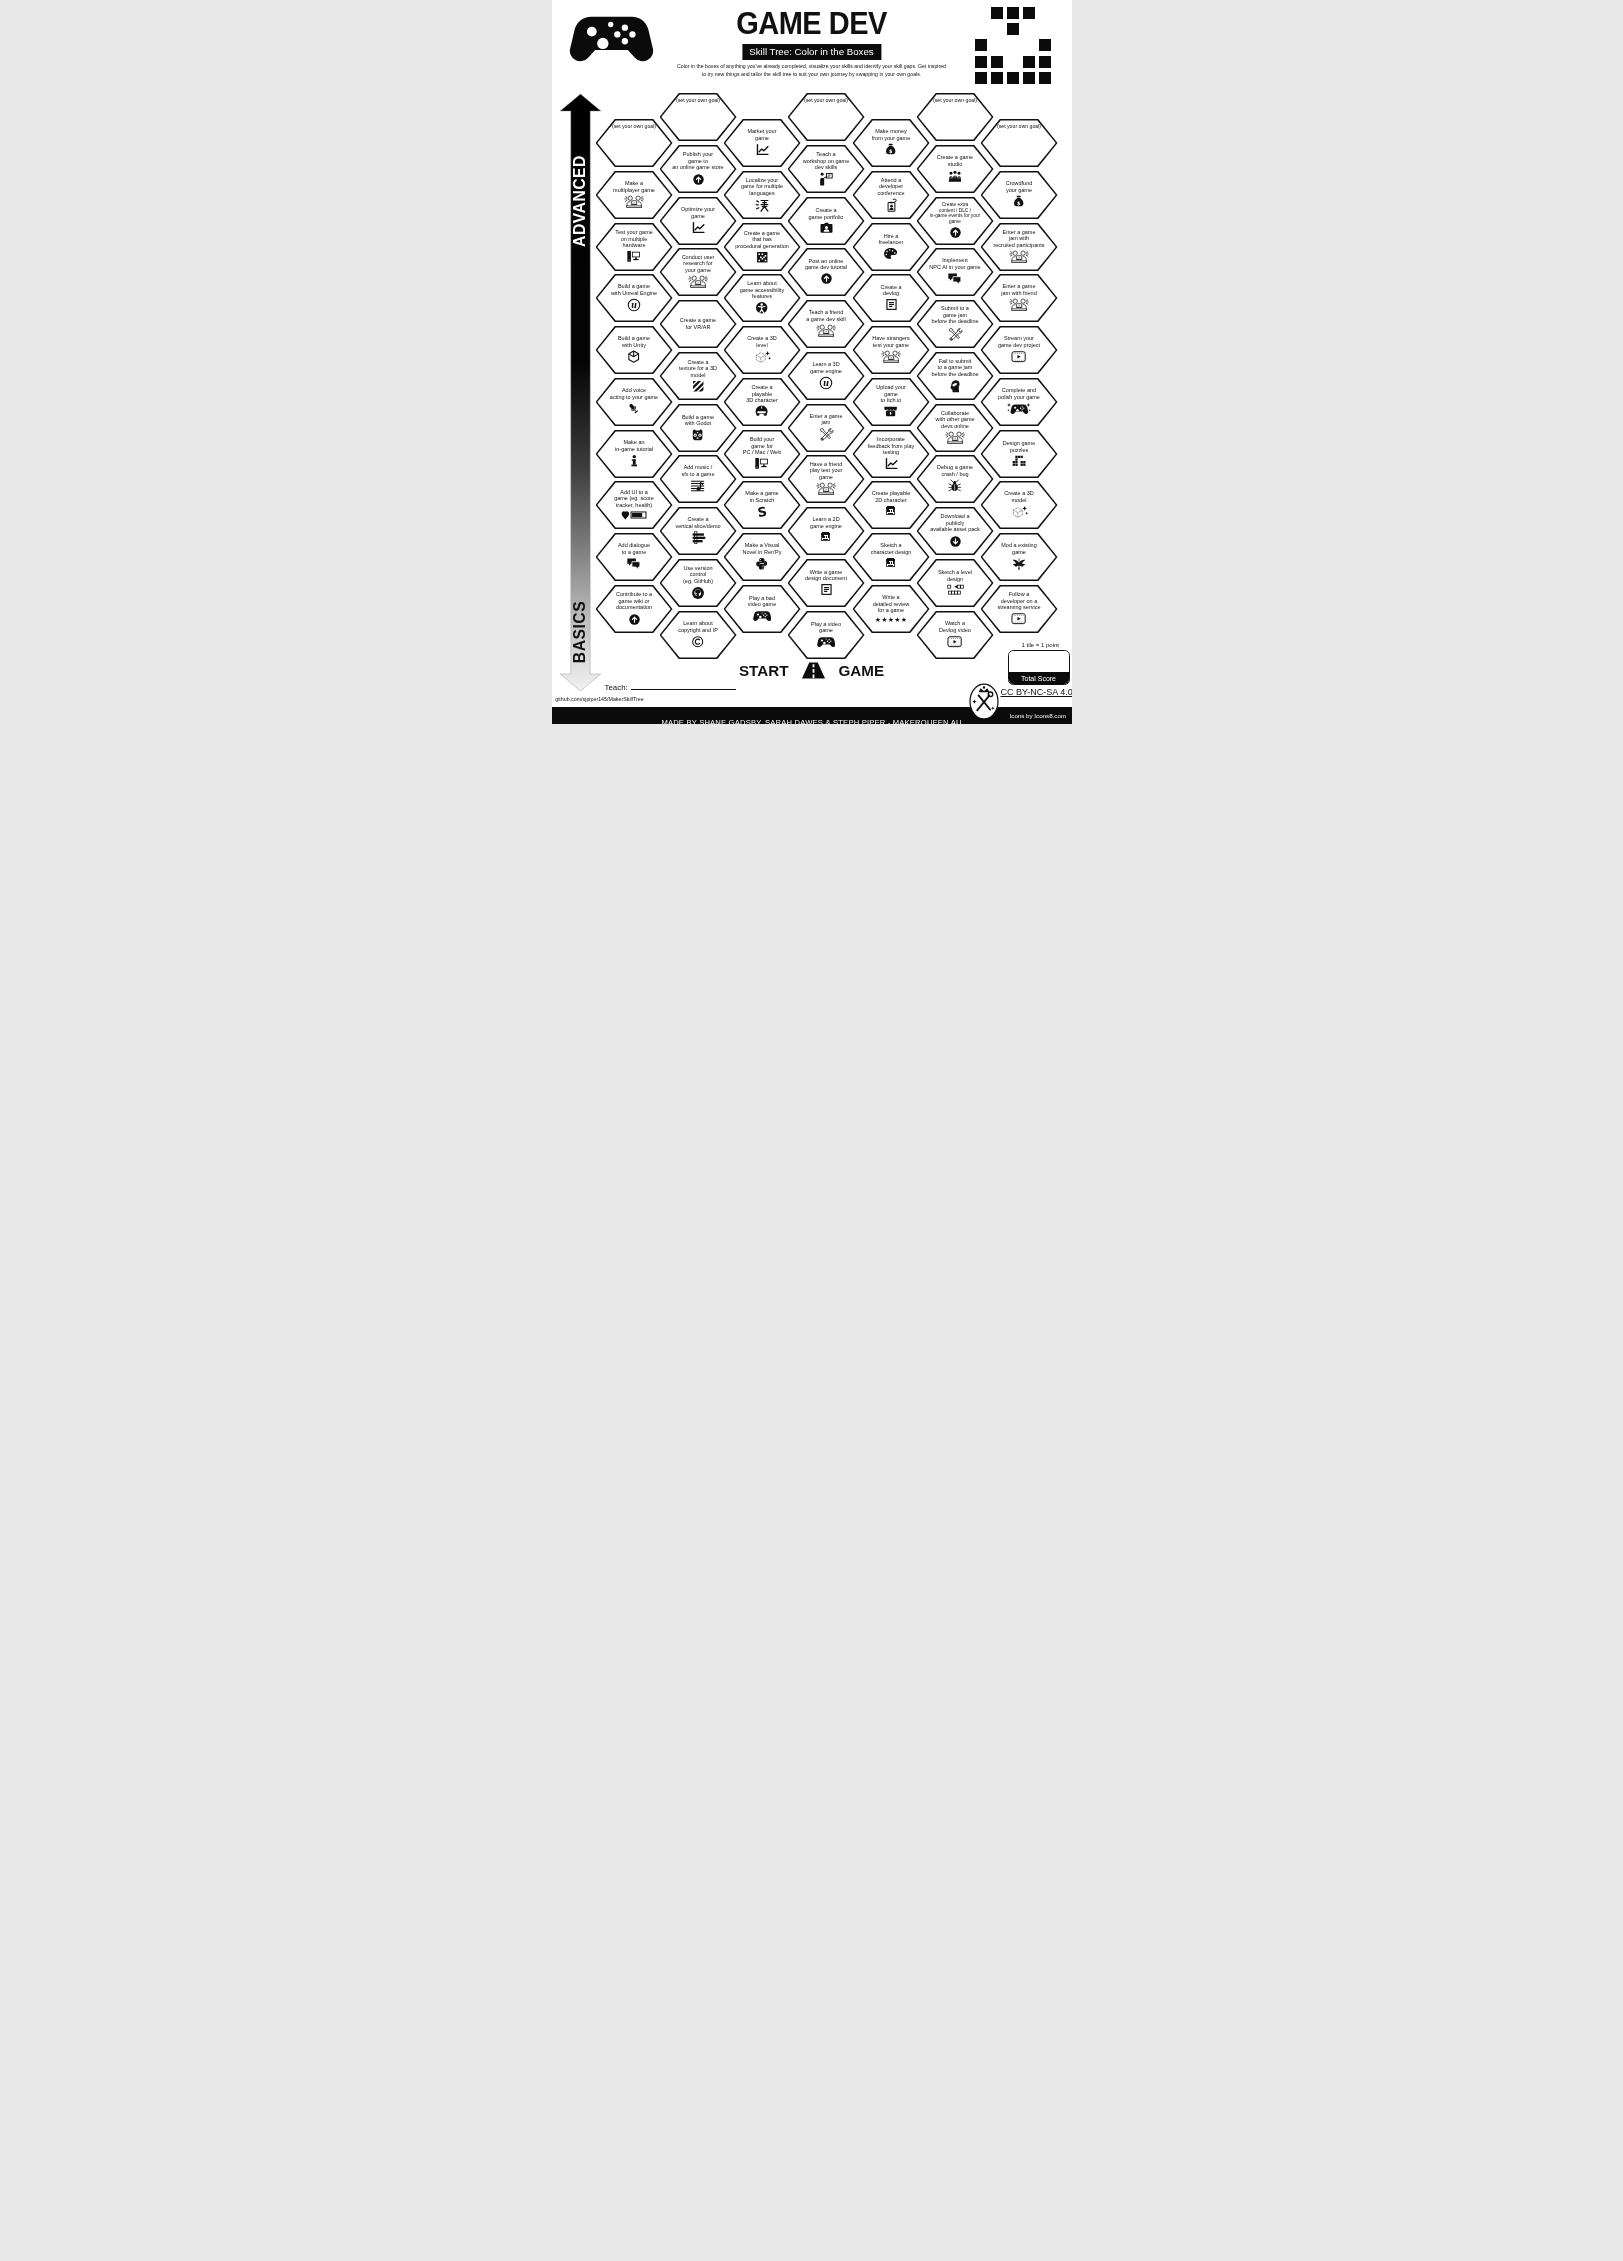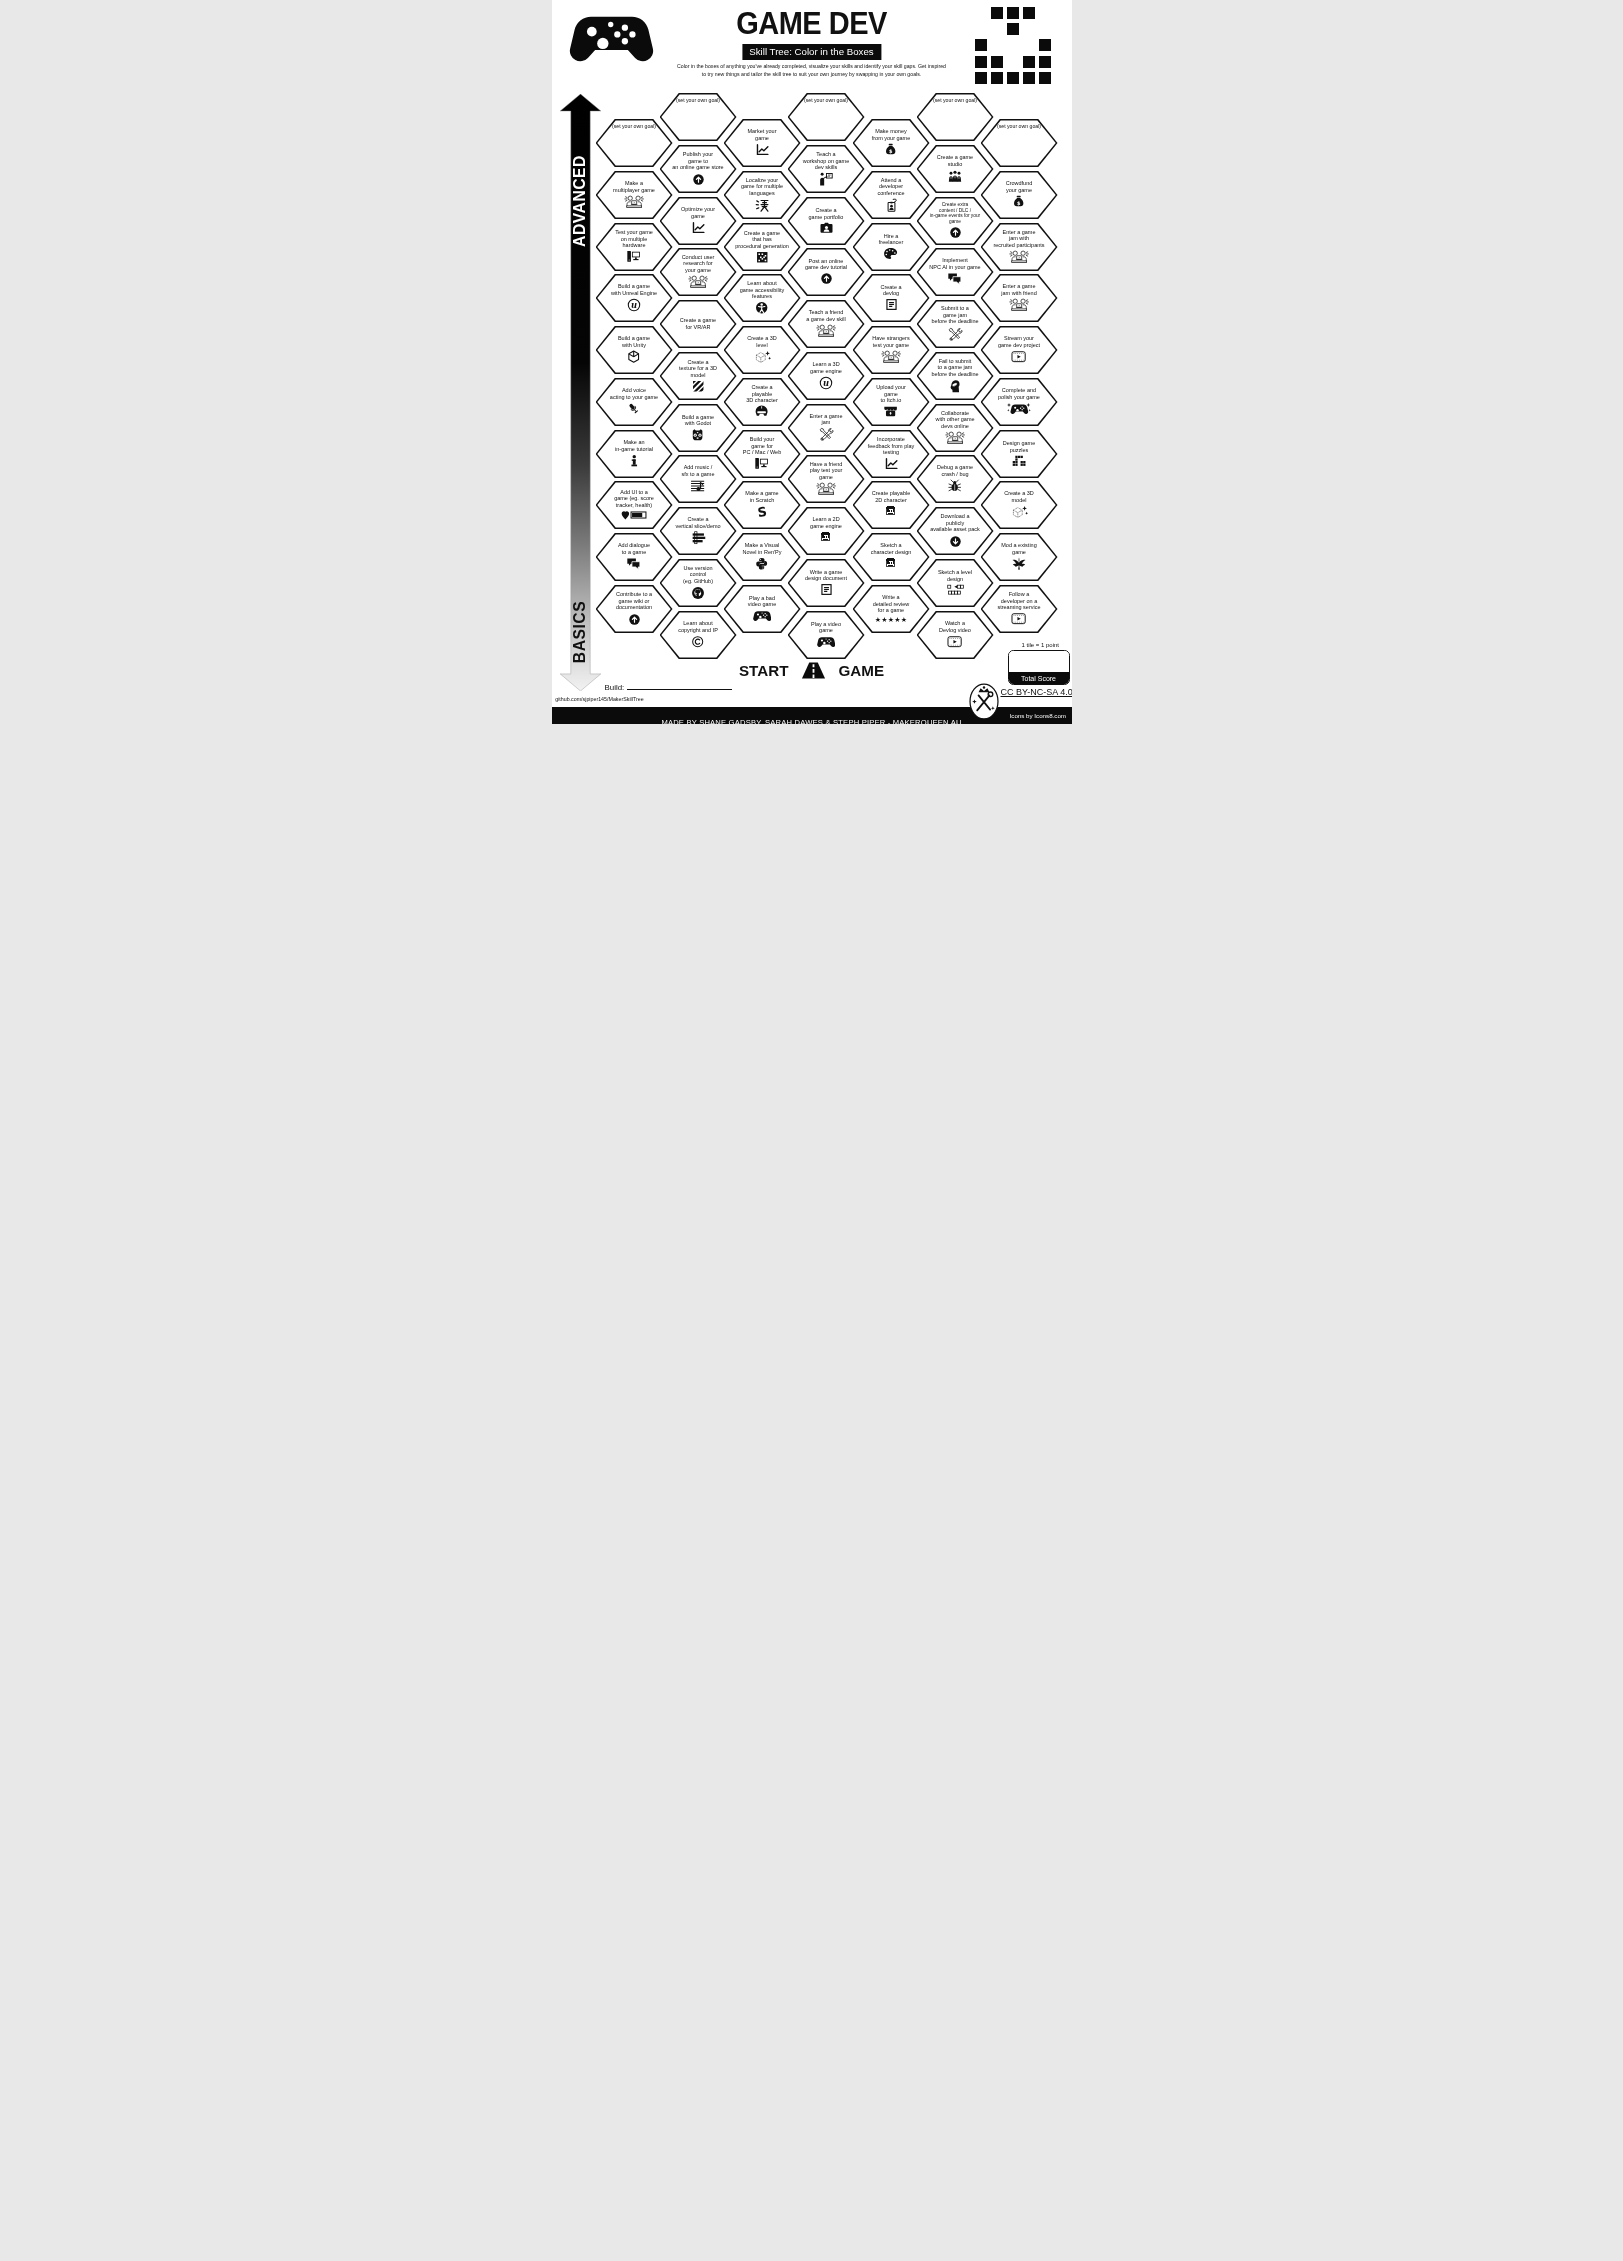--- a/index.html
+++ b/index.html
@@ -1521,21 +1521,21 @@
     <span>
       <svg width="37" height="17" viewBox="0 0 60 28">
         <path d="M23 1h14l12 26H11z" fill="#0b0b0b"></path>
         <path d="M30 3.5v5M30 11.5v6M30 20.5v6" stroke="#fff" stroke-width="3"></path>
       </svg>
     </span>
     <span class="start-word">GAME</span>
   </div>
 
   <div class="name-field">
-    <span>Build:</span>
+    <span>Teach:</span>
     <span class="name-line"></span>
   </div>
   <div class="repo">github.com/sjpiper145/MakerSkillTree</div>
 
   <div class="tile-note">1 tile = 1 point</div>
   <div class="score-box">
     <div class="score-fill"></div>
     <div class="score-bar">Total Score</div>
   </div>
 

